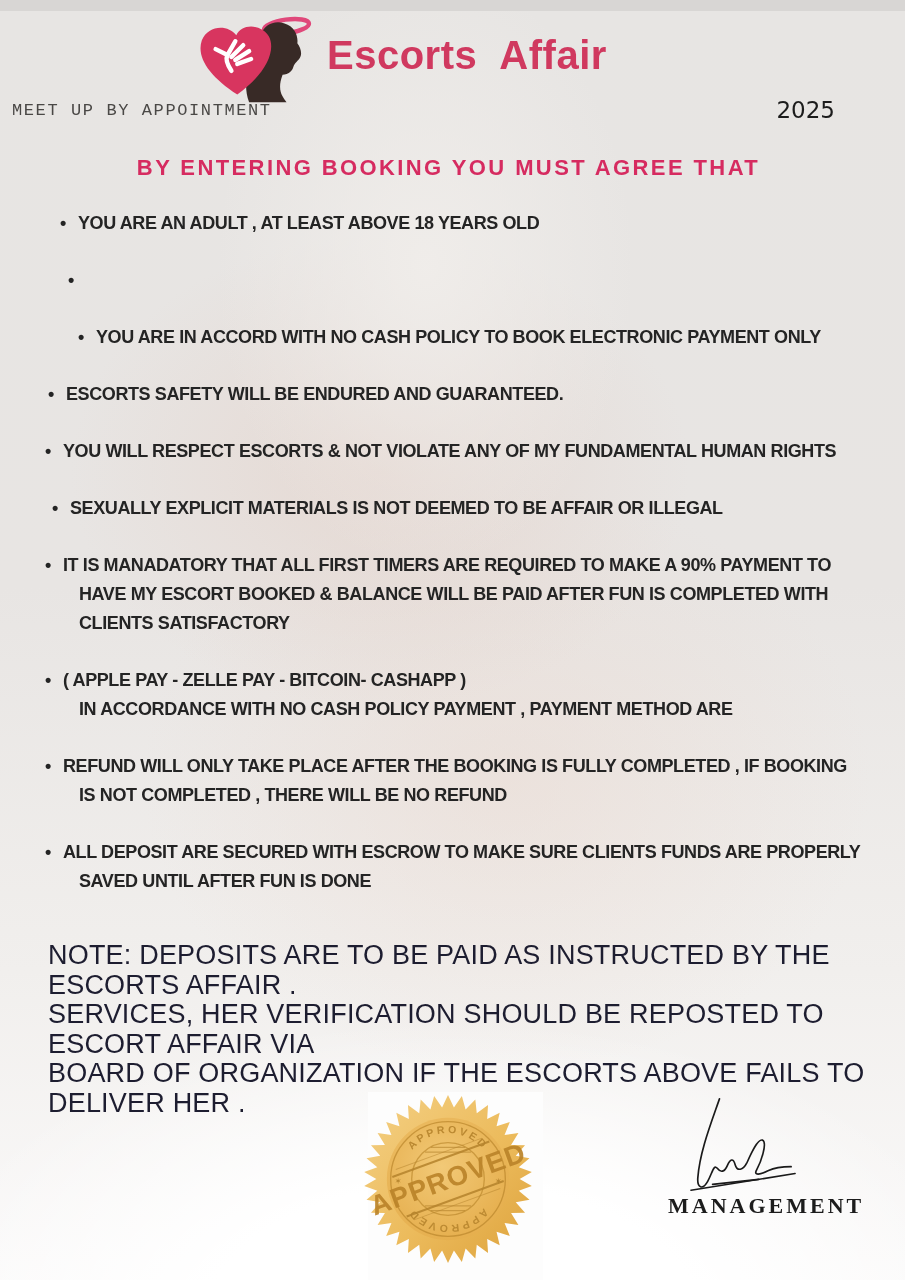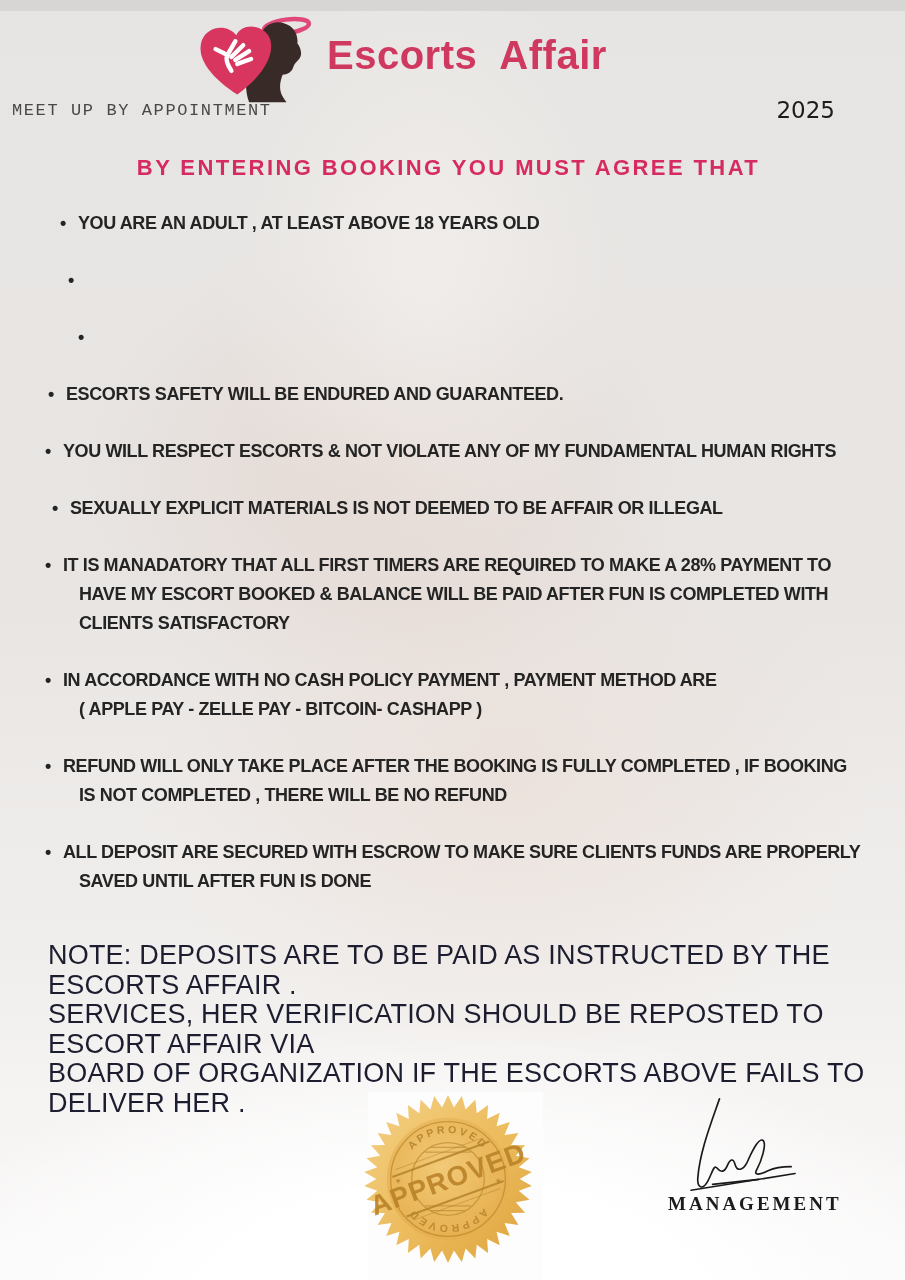--- a/index.html
+++ b/index.html
@@ -33,21 +33,21 @@
   .tline + .tline{padding-left:16px;}
   
   .note{position:absolute;left:48px;top:930px;width:830px;color:#1d1d30;
         font-size:27px;line-height:29.5px;letter-spacing:0.2px;}
   .note .email{font-weight:normal;}
   
   .seal-card{position:absolute;left:368px;top:1081px;width:175px;height:199px;background:#fdfdfd;}
   .seal{position:absolute;left:362px;top:1082px;width:172px;height:172px;}
   .signature{position:absolute;left:662px;top:1082px;width:165px;height:108px;}
   .mgmt{position:absolute;left:668px;top:1182px;width:150px;text-align:center;
-        font-family:"Liberation Serif",serif;font-weight:bold;font-size:19px;
+        font-family:"Liberation Serif",serif;font-weight:bold;font-size:22px;
         letter-spacing:3px;color:#1c1c1c;}
 </style>
 </head>
 <body>
 
 <div class="page">
 
   <svg class="logo-icon" viewBox="0 0 130 90">
 
     <ellipse cx="96" cy="13" rx="23" ry="7" fill="none" stroke="#e0487a" stroke-width="4.5" transform="rotate(-8 96 13)"></ellipse>
@@ -81,20 +81,23 @@
         <span class="dot">•</span>
         <div class="tlines">
           <div class="tline">YOU ARE AN ADULT , AT LEAST ABOVE 18 YEARS OLD</div>
         </div>
       </div>
       <div class="term" style="padding-left: 68px;">
         <span class="dot">•</span>
       </div>
       <div class="term" style="padding-left: 78px;">
         <span class="dot">•</span>
+        <div class="tlines">
+          <div class="tline">YOU ARE IN ACCORD WITH NO CASH POLICY TO BOOK ELECTRONIC PAYMENT ONLY</div>
+        </div>
       </div>
       <div class="term" style="padding-left: 48px;">
         <span class="dot">•</span>
         <div class="tlines">
           <div class="tline">ESCORTS SAFETY WILL BE ENDURED AND GUARANTEED.</div>
         </div>
       </div>
       <div class="term" style="padding-left: 45px;">
         <span class="dot">•</span>
         <div class="tlines">
@@ -103,30 +106,30 @@
       </div>
       <div class="term" style="padding-left: 52px;">
         <span class="dot">•</span>
         <div class="tlines">
           <div class="tline">SEXUALLY EXPLICIT MATERIALS IS NOT DEEMED TO BE AFFAIR OR ILLEGAL</div>
         </div>
       </div>
       <div class="term" style="padding-left: 45px;">
         <span class="dot">•</span>
         <div class="tlines">
-          <div class="tline">IT IS MANADATORY THAT ALL FIRST TIMERS ARE REQUIRED TO MAKE A 28%  PAYMENT TO</div>
+          <div class="tline">IT IS MANADATORY THAT ALL FIRST TIMERS ARE REQUIRED TO MAKE A 90%  PAYMENT TO</div>
           <div class="tline">HAVE MY ESCORT BOOKED &amp; BALANCE WILL BE PAID AFTER FUN IS COMPLETED WITH</div>
           <div class="tline">CLIENTS SATISFACTORY</div>
         </div>
       </div>
       <div class="term" style="padding-left: 45px;">
         <span class="dot">•</span>
         <div class="tlines">
+          <div class="tline">( APPLE PAY - ZELLE PAY - BITCOIN- CASHAPP )</div>
           <div class="tline">IN ACCORDANCE WITH NO CASH POLICY PAYMENT , PAYMENT METHOD ARE</div>
-          <div class="tline">( APPLE PAY - ZELLE PAY - BITCOIN- CASHAPP )</div>
         </div>
       </div>
       <div class="term" style="padding-left: 45px;">
         <span class="dot">•</span>
         <div class="tlines">
           <div class="tline">REFUND WILL ONLY TAKE PLACE AFTER THE BOOKING IS FULLY COMPLETED , IF BOOKING</div>
           <div class="tline">IS NOT COMPLETED , THERE WILL BE NO REFUND</div>
         </div>
       </div>
       <div class="term" style="padding-left: 45px;">

